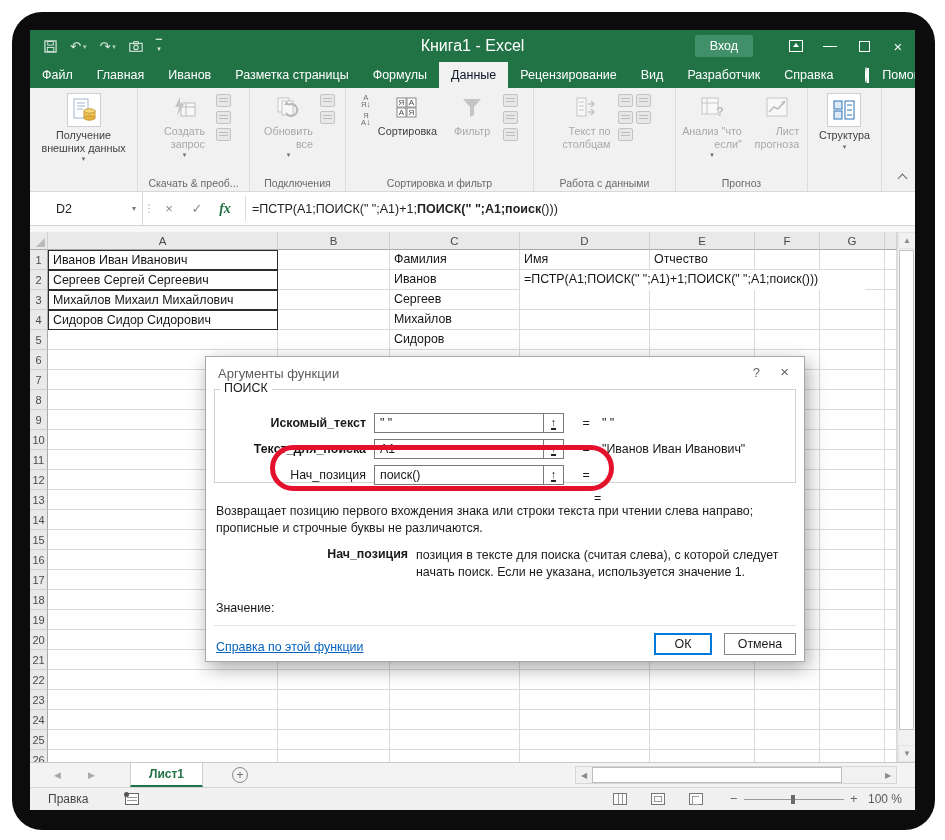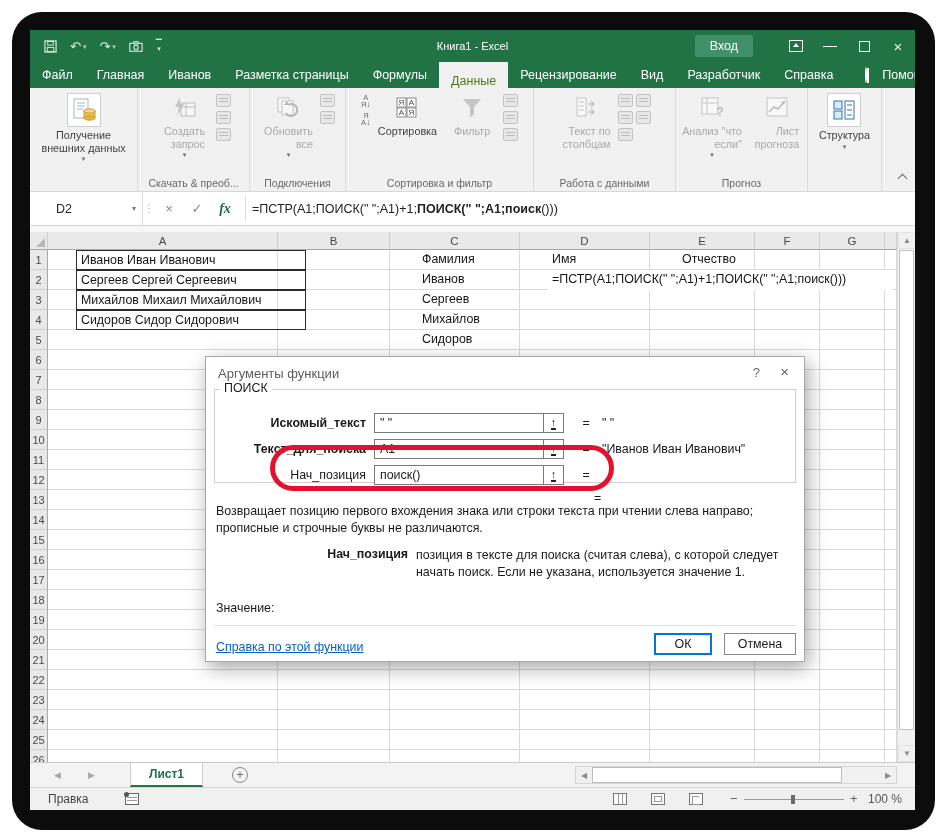--- a/index.html
+++ b/index.html
@@ -9,33 +9,33 @@
 
   
   #frame{position:absolute;left:12px;top:12px;width:923px;height:818px;background:#0c0c0c;border-radius:30px;}
   #window{position:absolute;left:30px;top:30px;width:885px;height:780px;background:#fff;overflow:hidden;}
 
   
   #titlebar{position:absolute;left:0;top:0;width:885px;height:32px;background:#217346;color:#fff;}
   #qat{position:absolute;left:14px;top:0;height:32px;display:flex;align-items:center;gap:13px;color:#e9f2ec;}
   .qicon{font-size:13px;line-height:13px;opacity:.92;display:flex;align-items:center;}
   .qdrop{font-size:7px;margin-left:2px;opacity:.8;}
-  #wintitle{position:absolute;left:0;right:0;top:0;height:32px;line-height:32px;text-align:center;font-size:11px;color:#fff;}
+  #wintitle{position:absolute;left:0;right:0;top:0;height:32px;line-height:32px;text-align:center;font-size:16px;color:#fff;}
   #titright{position:absolute;right:0;top:0;height:32px;display:flex;align-items:center;}
   #signin{background:#42906a;color:#fff;font-size:12.5px;padding:4px 15px;border-radius:2px;margin-right:26px;}
   .winctl{width:34px;height:32px;display:flex;align-items:center;justify-content:center;color:#f2f7f4;font-size:13px;}
   .ctl-min{width:14px;border-top:1.5px solid #fff;height:0;}
   .ctl-max{width:11px;height:11px;border:1.3px solid #fff;}
   .dispopts{width:14px;height:12px;border:1.2px solid #fff;position:relative;}
   .dispopts:after{content:"";position:absolute;left:3px;top:2px;border-left:3px solid transparent;border-right:3px solid transparent;border-bottom:4px solid #fff;}
 
   
   #tabrow{position:absolute;left:0;top:32px;width:885px;height:26px;background:#217346;display:flex;align-items:stretch;color:#fff;font-size:12.5px;}
   .rtab{padding:0 12px;display:flex;align-items:center;white-space:nowrap;}
-  .rtab.active{background:#f1f1f1;color:#4d7c0f;align-items:flex-end;}
+  .rtab.active{background:#f1f1f1;color:#0f172a;}
   .bulb{width:11px;height:15px;margin-right:6px;position:relative;}
   .bulb .g{width:11px;height:11px;border:1.3px solid #fff;border-radius:50%;}
   .bulb .s{width:5px;height:3px;border:1px solid #fff;border-top:none;margin:0 auto;}
 
   
   #ribbon{position:absolute;left:0;top:58px;width:885px;height:104px;background:#f1f1f1;border-bottom:1px solid #d8d8d8;display:flex;}
   .rgroup{position:relative;flex:none;height:100%;border-right:1px solid #dcdcdc;padding:3px 2px 14px 2px;display:flex;justify-content:center;}
   .rglabel{position:absolute;left:0;right:0;bottom:2px;text-align:center;font-size:10.5px;color:#696969;white-space:nowrap;overflow:hidden;}
   .rbody{display:flex;align-items:flex-start;gap:3px;}
   .bigbtn{display:flex;flex-direction:column;align-items:center;padding:2px 4px;min-width:56px;}
@@ -71,21 +71,21 @@
   .chead{flex:none;height:18px;background:#e9e9e9;border-right:1px solid #cfcfcf;border-bottom:1px solid #a8a8a8;
          font-size:11.5px;color:#4a4a4a;display:flex;align-items:center;justify-content:center;}
   #selall{width:18px;position:relative;}
   #selall:after{content:"";position:absolute;right:2px;bottom:2px;border-left:9px solid transparent;border-bottom:9px solid #b9b9b9;}
   #rowheads{position:absolute;left:0;top:18px;width:18px;}
   .rhead{width:18px;height:20px;background:#e9e9e9;border-right:1px solid #a8a8a8;border-bottom:1px solid #cfcfcf;
          font-size:11px;color:#4a4a4a;display:flex;align-items:center;justify-content:center;}
   #gbody{position:absolute;left:18px;top:18px;right:0;bottom:0;
          background:repeating-linear-gradient(to bottom,#fff 0 19px,#dadada 19px 20px);}
   .vline{position:absolute;top:0;bottom:0;width:1px;background:#dadada;}
-  .cell{position:absolute;height:20px;line-height:19px;font-size:12.4px;color:#151515;padding-left:4px;white-space:nowrap;overflow:hidden;margin-left:28px;}
+  .cell{position:absolute;height:20px;line-height:19px;font-size:12.4px;color:#151515;padding-left:4px;white-space:nowrap;overflow:hidden;}
   .cell.bordered{border:1px solid #2b2b2b;}
   .cell.overflow{overflow:visible;background:#fff;z-index:2;}
 
   
   #vscroll{position:absolute;left:867px;top:202px;width:18px;height:530px;background:#f1f1f1;border-left:1px solid #e0e0e0;}
   .sarrow{width:18px;height:17px;display:flex;align-items:center;justify-content:center;color:#8a8a8a;font-size:8px;background:#f1f1f1;border:1px solid #e3e3e3;}
   #vthumb{position:absolute;left:1px;top:18px;width:15px;height:480px;background:#fff;border:1px solid #c3c3c3;}
   #vdown{position:absolute;bottom:0;}
 
   

